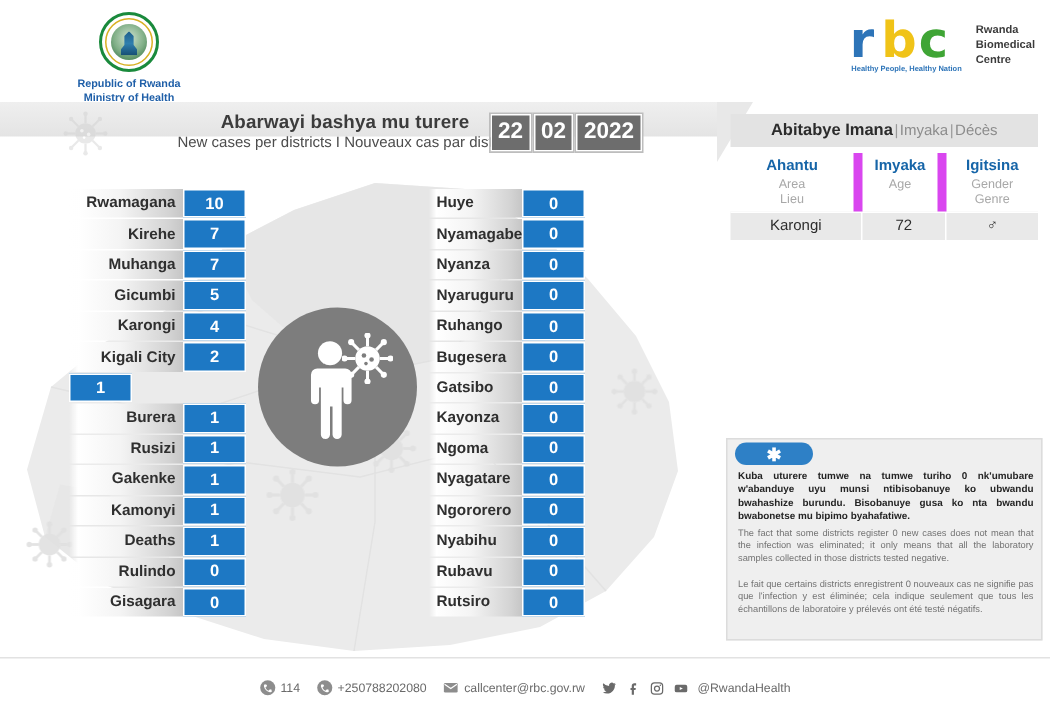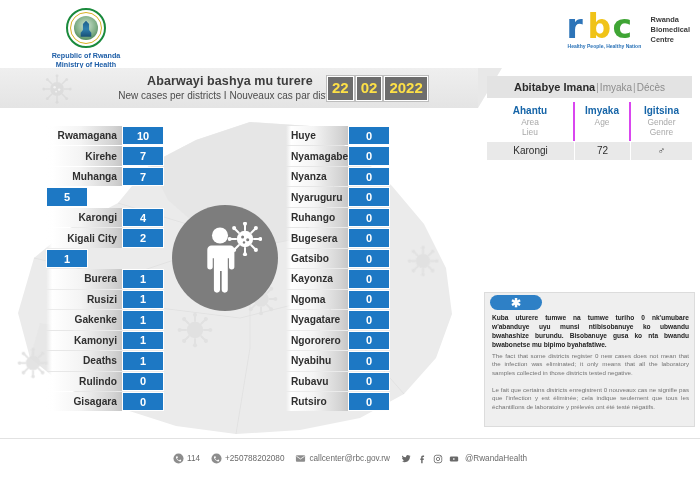--- a/index.html
+++ b/index.html
@@ -46,56 +46,56 @@
   .rbc-b { left: 21px; color: #f0c318; }
   .rbc-c { left: 46px; color: #3fa535; }
   .rbc-tag {
     position: absolute; left: 1px; top: 31px; font-size: 5px; font-weight: bold;
     color: #2d74b8; white-space: nowrap;
   }
   .rbc-name { margin-left: 6px; font-size: 7.4px; font-weight: bold; color: #3b3b3b; line-height: 10px; padding-top: 3px; }
 
   
   .title-bar {
-    position: absolute; left: 0; top: 68px; width: 478px; height: 40px;
+    position: absolute; left: 0; top: 68px; width: 478px; height: 23px;
     background: linear-gradient(#efefef, #e4e4e4);
   }
   .title-bar:after {
     content: ""; position: absolute; right: -24px; top: 0;
     border-top: 40px solid #e8e8e8; border-right: 24px solid transparent;
   }
   .title-virus {
     position: absolute; left: 42px; top: 6px; width: 30px; height: 30px;
     opacity: .45;
   }
   .title-texts { position: absolute; left: 80px; top: 6px; width: 300px; text-align: center; }
   .title-main { font-size: 12.5px; font-weight: bold; color: #3c3c3c; letter-spacing: .1px; }
   .title-sub { font-size: 10px; color: #4c4c4c; margin-top: 2px; }
 
   .date-block { position: absolute; left: 327px; top: 76px; display: flex; gap: 2px; }
   .date-cell {
-    background: #6d6d6d; color: #fde047; font-weight: bold; font-size: 15px;
+    background: #6d6d6d; color: #ffffff; font-weight: bold; font-size: 15px;
     padding: 2px 4px 3px; line-height: 18px;
     border: 1.5px solid #ffffff; outline: 1px solid #bdbdbd;
   }
 
   
   .deaths-header {
     position: absolute; left: 487px; top: 76px; width: 205px; height: 22px;
     background: #e3e3e3; display: flex; align-items: center; justify-content: center; gap: 1px;
   }
   .dh-main { font-size: 11px; font-weight: bold; color: #2b2b2b; }
   .dh-sep { font-size: 10px; color: #9a9a9a; }
   .dh-alt { font-size: 10px; color: #8c8c8c; }
 
   .deaths-table { position: absolute; left: 487px; top: 102px; width: 205px; }
   .dt-head { display: flex; background: #ffffff; }
   .dt-head > div {
     text-align: center; padding: 3px 0 4px;
-    border-right: 2px solid #d946ef;
+    border-right: 6px solid #d946ef;
   }
   .dt-head > div:last-child { border-right: none; }
   .dt-c1 { width: 88px; }
   .dt-c2 { width: 56px; }
   .dt-c3 { width: 61px; }
   .dt-title { font-size: 10px; font-weight: bold; color: #1665a8; line-height: 12px; }
   .dt-sub { font-size: 8.4px; color: #a8a8a8; line-height: 10px; }
 
   .dt-row { display: flex; background: #e9e9e9; border-top: 1px solid #ffffff; }
   .dt-row > div {
@@ -397,20 +397,21 @@
         </div>
         <div class="district-row">
           <div class="d-name">Kirehe</div>
           <div class="d-val">7</div>
         </div>
         <div class="district-row">
           <div class="d-name">Muhanga</div>
           <div class="d-val">7</div>
         </div>
         <div class="district-row">
+          <div class="d-name">Gicumbi</div>
           <div class="d-val">5</div>
         </div>
         <div class="district-row">
           <div class="d-name">Karongi</div>
           <div class="d-val">4</div>
         </div>
         <div class="district-row">
           <div class="d-name">Kigali City</div>
           <div class="d-val">2</div>
         </div>

